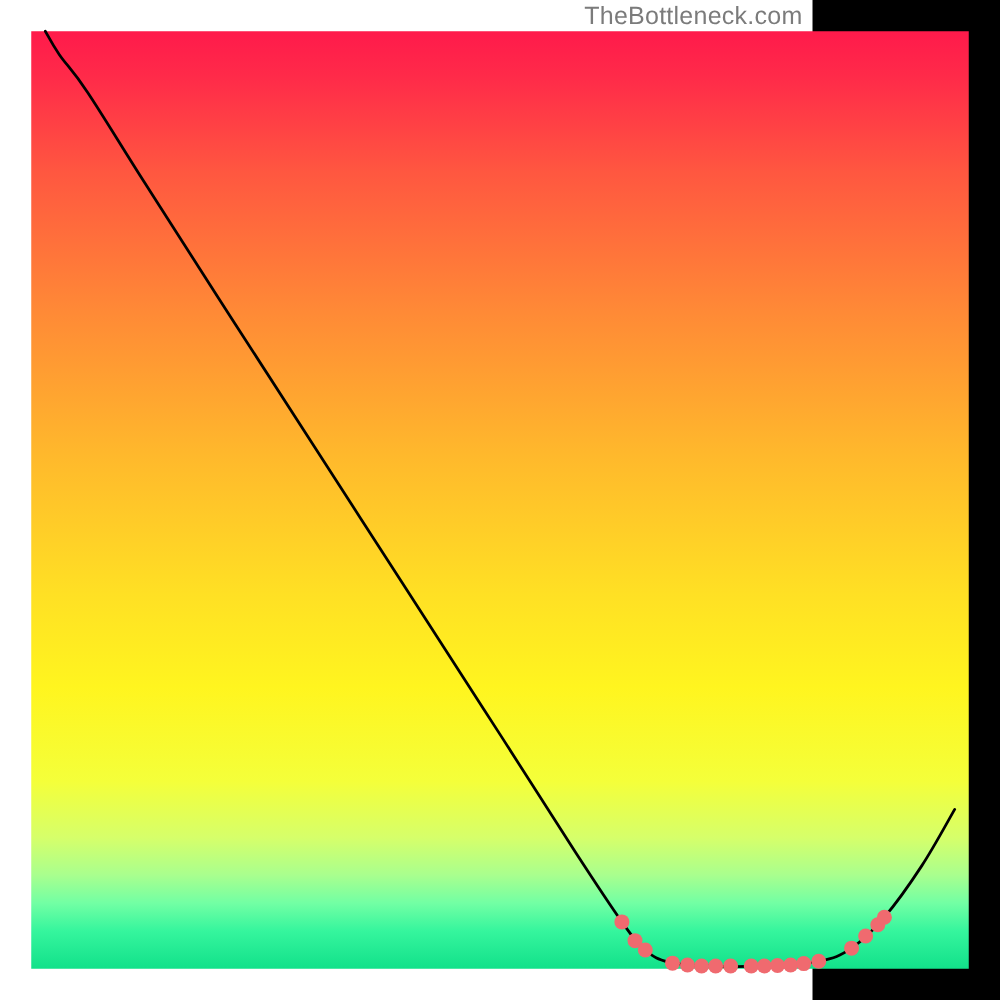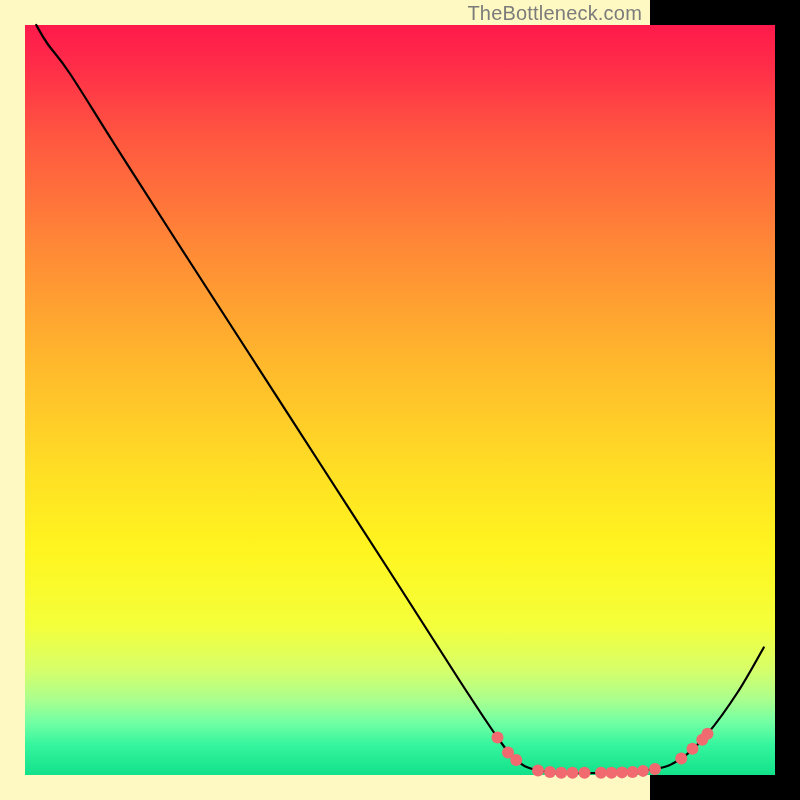--- a/index.html
+++ b/index.html
@@ -8,21 +8,21 @@
     width: 800px;
     height: 800px;
     background: #000;
     overflow: hidden;
     font-family: Arial, Helvetica, sans-serif;
   }
   .stage {
     position: relative;
     width: 650px;
     height: 800px;
-    background: #fef9c3;
+    background: #ffffff;
   }
   .watermark {
     position: absolute;
     top: 2px;
     right: 8px;
     color: #7b7b7b;
     font-size: 20px;
     font-weight: 500;
     letter-spacing: 0.2px;
     z-index: 5;

